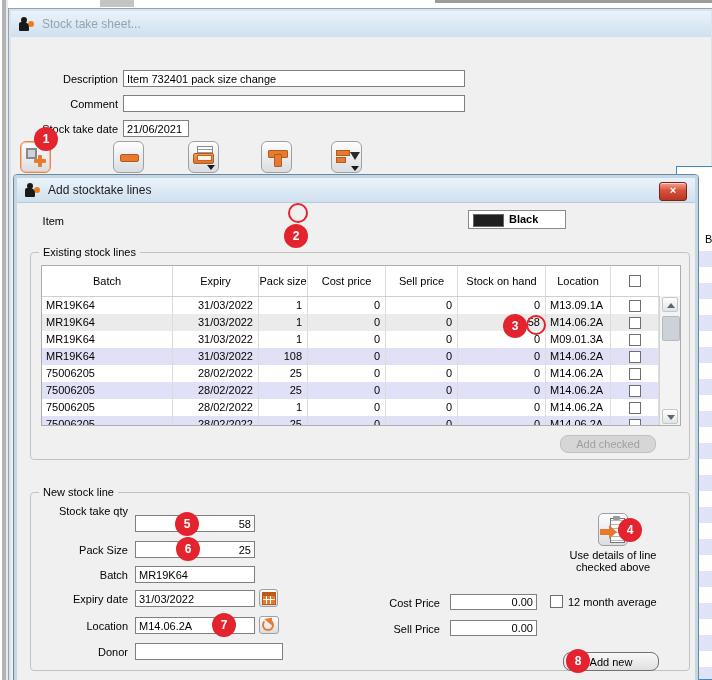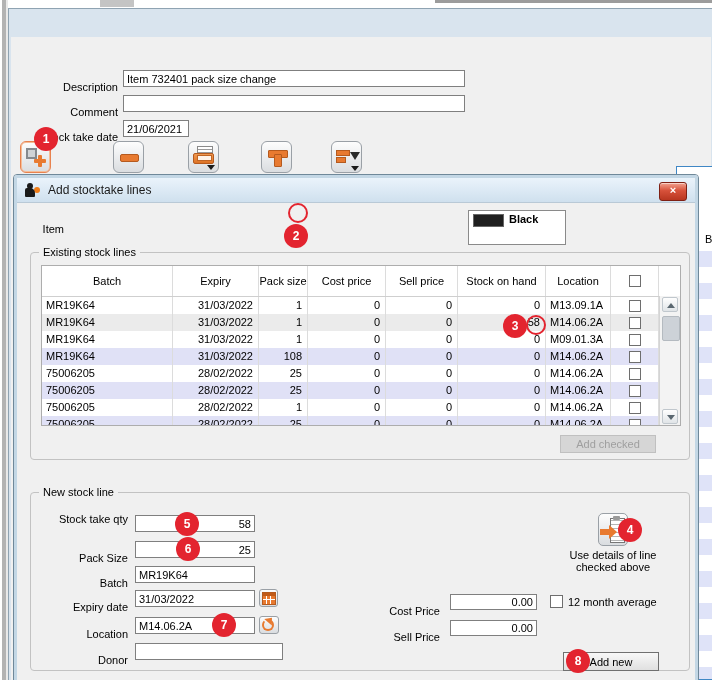--- a/index.html
+++ b/index.html
@@ -32,21 +32,21 @@
   .fig:before{content:"";position:absolute;left:2px;top:0;width:6px;height:6px;background:#191919;border-radius:50%;}
   .fig:after{content:"";position:absolute;left:0;top:5px;width:10px;height:9px;background:#191919;border-radius:2px 5px 1px 1px;}
   .fig .dot{position:absolute;left:9px;top:4px;width:6px;height:6px;background:#f07d18;border-radius:50%;}
 
   .closebtn{position:absolute;right:8px;top:4px;width:26px;height:17px;border-radius:3px;
             border:1px solid #7e2014;background:linear-gradient(#f2a391,#d7513a 45%,#b83620);
             color:#fff;font-weight:bold;font-size:11px;line-height:15px;text-align:center;
             box-shadow:inset 0 1px 0 rgba(255,255,255,.5);}
 
   
-  .flabel{position:absolute;text-align:right;white-space:nowrap;margin-top:8px;}
+  .flabel{position:absolute;text-align:right;white-space:nowrap;}
   .fld{position:absolute;border:1px solid #7f7f7f;background:#fff;height:17px;
        font:11px "Liberation Sans",sans-serif;padding:0 3px;box-sizing:border-box;color:#000;}
   .fld.num{text-align:right;}
   .gbox{position:absolute;border:1px solid #c2c2c2;border-radius:4px;}
   .gbox .legend{position:absolute;top:-7px;left:8px;background:#f0f0f0;padding:0 4px;}
   .cb{position:absolute;width:12px;height:12px;background:#fff;border:1px solid #6e6e6e;box-sizing:border-box;}
 
   
   .tbtn{position:absolute;width:31px;height:32px;border:1px solid #9aa0a6;border-radius:6px;
         background:linear-gradient(#fdfdfd,#dadde0);box-sizing:border-box;}
@@ -88,41 +88,41 @@
   
   .sb{position:absolute;right:0;top:30px;width:21px;height:129px;background:#f3f3f3;border-left:1px solid #d4d4d4;box-sizing:border-box;}
   .sb .sbtn{position:absolute;left:2px;width:16px;height:15px;background:linear-gradient(#fefefe,#e0e4e7);
             border:1px solid #c0c7cd;border-radius:2px;box-sizing:border-box;}
   .sb .up{top:1px}.sb .dn2{bottom:1px}
   .arr{position:absolute;left:4px;width:0;height:0;border-left:4px solid transparent;border-right:4px solid transparent;}
   .arr.u{top:5px;border-bottom:5px solid #5a6770;}
   .arr.d{top:5px;border-top:5px solid #5a6770;}
   .thumb{position:absolute;left:2px;top:20px;width:16px;height:23px;background:#cdd2d8;border:1px solid #b4bac0;border-radius:2px;}
 
-  .btn{position:absolute;border:1px solid #707070;border-radius:0;background:linear-gradient(#f8f8f8,#e0e0e0);
+  .btn{position:absolute;border:1px solid #707070;border-radius:8px;background:linear-gradient(#f8f8f8,#e0e0e0);
        text-align:center;box-sizing:border-box;}
   .btn.disabled{background:#d6d6d6;border-color:#c0c0c0;color:#9f9f9f;}
 
   
   .mini{position:absolute;border:1px solid #9aa0a6;border-radius:3px;background:linear-gradient(#fdfdfd,#dadde0);box-sizing:border-box;}
   .cal{position:absolute;left:2px;top:2px;width:12px;height:11px;background:#e87a30;border:1px solid #b55a1e;
        background-image:linear-gradient(#c05a18 3px,transparent 3px),
          linear-gradient(90deg,transparent 3px,#fff 3px,#fff 4px,transparent 4px,transparent 7px,#fff 7px,#fff 8px,transparent 8px),
          linear-gradient(transparent 6px,#fff 6px,#fff 7px,transparent 7px);}
   .refr{position:absolute;left:2px;top:2px;width:12px;height:12px;border:2px solid #e87a30;border-radius:50%;
         border-top-color:transparent;box-sizing:border-box;}
   .refr:after{content:"";position:absolute;right:-3px;top:-4px;border-left:5px solid transparent;border-right:5px solid transparent;border-bottom:6px solid #e87a30;transform:rotate(40deg);}
   .clipb{position:absolute;left:11px;top:4px;width:13px;height:23px;background:#fff;border:1px solid #777;
          background-image:linear-gradient(#b5b5b5 1px,transparent 1px);background-size:100% 4px;background-position:2px 5px;}
   .cliptop{position:absolute;left:14px;top:2px;width:7px;height:4px;background:#9a9a9a;border-radius:1px;}
   .arrbar{position:absolute;left:1px;top:15px;width:9px;height:6px;background:#e87a30;}
   .arrtip{position:absolute;left:10px;top:11px;width:0;height:0;border-left:8px solid #e87a30;border-top:7px solid transparent;border-bottom:7px solid transparent;}
 
   
-  .colorsel{position:absolute;left:454px;top:35px;width:98px;height:35px;background:#fff;border:1px solid #8a8a8a;box-sizing:border-box;}
+  .colorsel{position:absolute;left:454px;top:35px;width:98px;height:19px;background:#fff;border:1px solid #8a8a8a;box-sizing:border-box;}
   .swatch{position:absolute;left:4px;top:3px;width:29px;height:11px;border:1px solid #666;}
   .colorsel .cname{position:absolute;left:40px;top:2px;font-weight:bold;}
 
   
   .sliver{position:absolute;left:676px;top:166px;width:120px;height:514px;background:#fff;
           border:1px solid #3f87c5;z-index:5;overflow:hidden;box-sizing:border-box;}
   .sliver .frag{position:absolute;left:28px;top:66px;}
   .sliver .bands{position:absolute;left:0;top:84px;width:100%;}
   .band{height:16px;}
   .band.lav{background:#dfe3f8;}
@@ -135,20 +135,26 @@
 </head>
 <body>
 
 <div class="screen">
 
   <div class="left-strip"></div>
   <div class="top-tab"></div>
   <div class="top-line"></div>
 
   <div class="bgwin">
+    <div class="titlebar">
+      <span class="fig">
+          <span class="dot"></span>
+        </span>
+      <span class="ttext">Stock take sheet...</span>
+    </div>
     <div class="bgwin-body">
       <div class="flabel" style="left:7px;top:36px;width:100px;">Description</div>
       <input class="fld" style="left: 112px; top: 33px; width: 342px;" value="Item 732401 pack size change">
       <div class="flabel" style="left:7px;top:61px;width:100px;">Comment</div>
       <input class="fld" style="left: 112px; top: 58px; width: 342px;" value="">
       <div class="flabel" style="left:7px;top:86px;width:100px;">Stock take date</div>
       <input class="fld" style="left: 112px; top: 83px; width: 66px;" value="21/06/2021">
 
       <div class="tbtn hl" style="left:9px;top:104px;">
         <span class="g-sq"></span>

